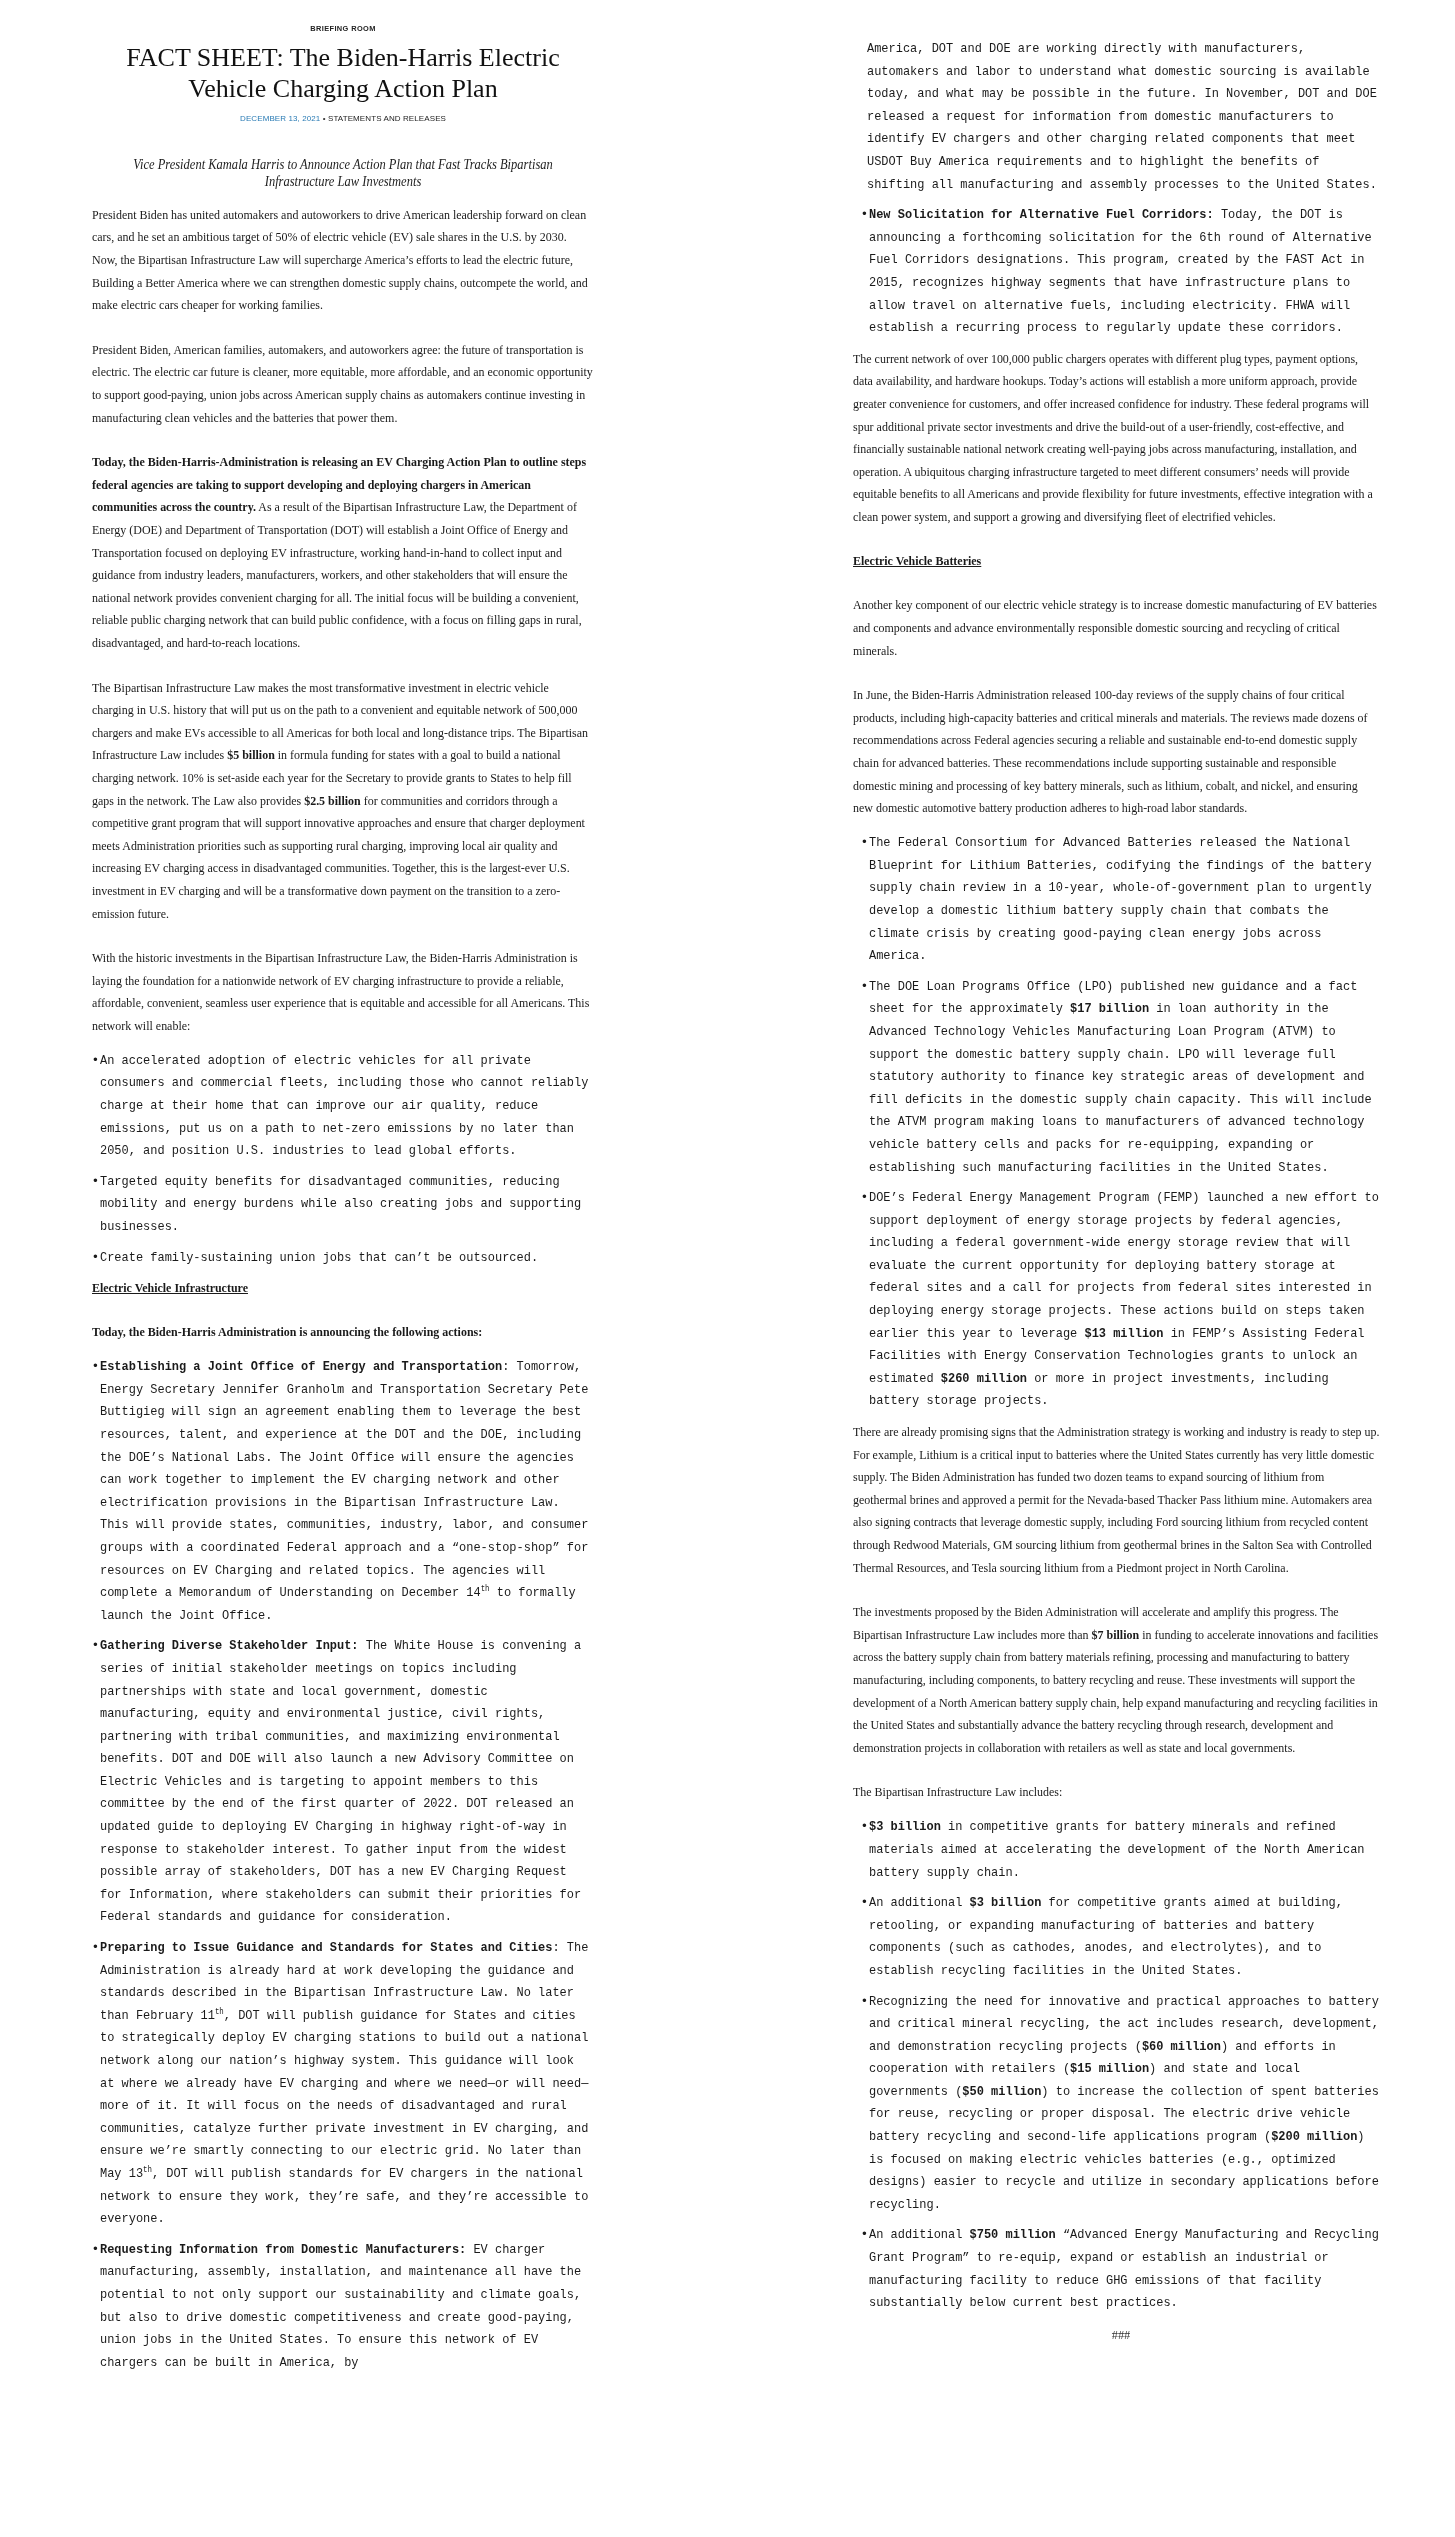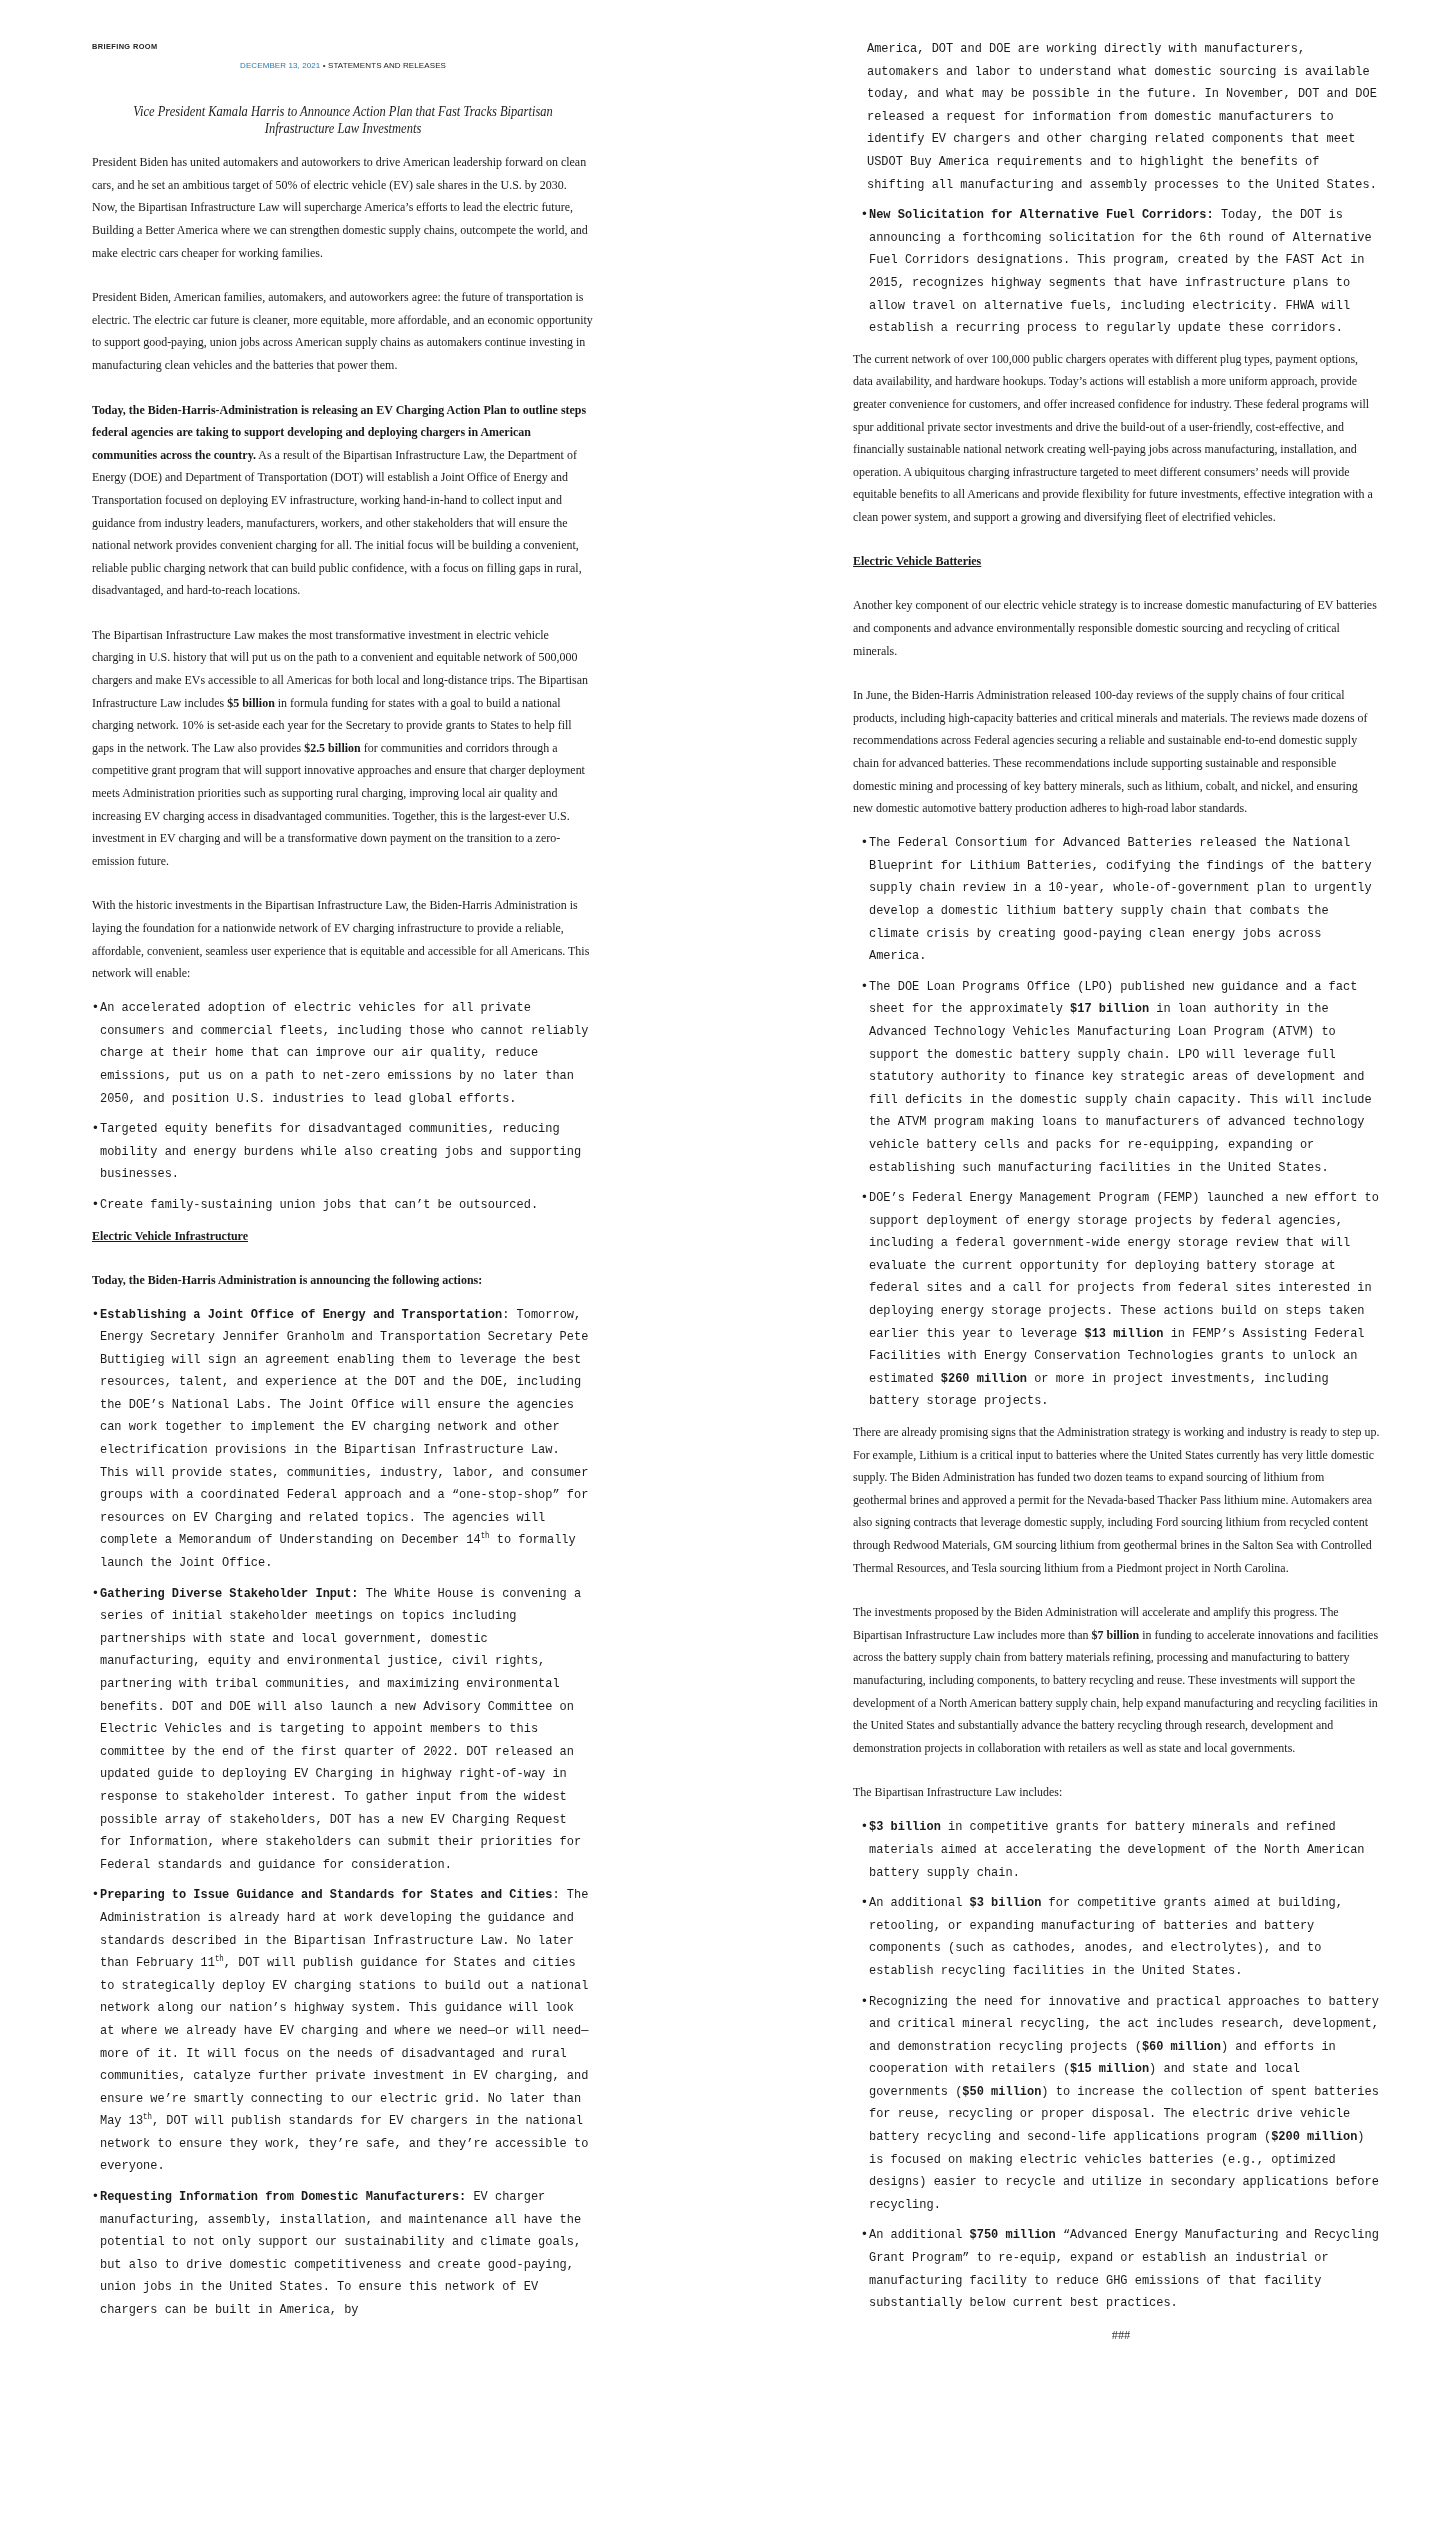--- a/index.html
+++ b/index.html
@@ -8,21 +8,21 @@
       font-family: "Liberation Serif", "DejaVu Serif", serif;
       color: #1a1a1a;
     }
     .col { position: absolute; top: 0; }
     .col-left { left: 92px; width: 502px; }
     .col-right { left: 861px; width: 520px; }
 
     .eyebrow {
       font-family: "Liberation Sans", "DejaVu Sans", sans-serif;
       font-size: 7.4px; font-weight: bold; letter-spacing: 0.4px;
-      text-align: left; margin-top: 42px; color: #222;
+      text-align: center; margin-top: 24px; color: #222;
     }
     .title {
       font-family: "Liberation Serif", serif;
       font-size: 26px; line-height: 31px; text-align: center; font-weight: normal;
       margin: 8.7px 18.6px 0 18.6px; color: #111;
     }
     .meta {
       font-family: "Liberation Sans", "DejaVu Sans", sans-serif;
       font-size: 8px; font-weight: normal; text-align: center;
       margin-top: 10px; letter-spacing: 0.1px;
@@ -56,20 +56,21 @@
     }
     .endmark { text-align: center; font-size: 12.4px; margin-top: 13.6px; color: #333; }
     b { font-weight: bold; }
     sup { font-size: 62%; line-height: 0; }
   </style>
 </head>
 <body>
 
 <div class="col col-left">
   <div class="eyebrow">BRIEFING ROOM</div>
+  <h1 class="title">FACT SHEET: The Biden-Harris Electric Vehicle Charging Action Plan</h1>
   <div class="meta">
     <span class="date">DECEMBER 13, 2021</span>
     <span class="sep">•</span>
     <span class="cat">STATEMENTS AND RELEASES</span>
   </div>
   <div class="subtitle">Vice President Kamala Harris to Announce Action Plan that Fast Tracks Bipartisan Infrastructure Law Investments</div>
 
   <div style="height:13.6px"></div>
   <p class="p">President Biden has united automakers and autoworkers to drive American leadership forward on clean cars, and he set an ambitious target of 50% of electric vehicle (EV) sale shares in the U.S. by 2030. Now, the Bipartisan Infrastructure Law will supercharge America’s efforts to lead the electric future, Building a Better America where we can strengthen domestic supply chains, outcompete the world, and make electric cars cheaper for working families.</p>
   <div class="gap-l"></div>

